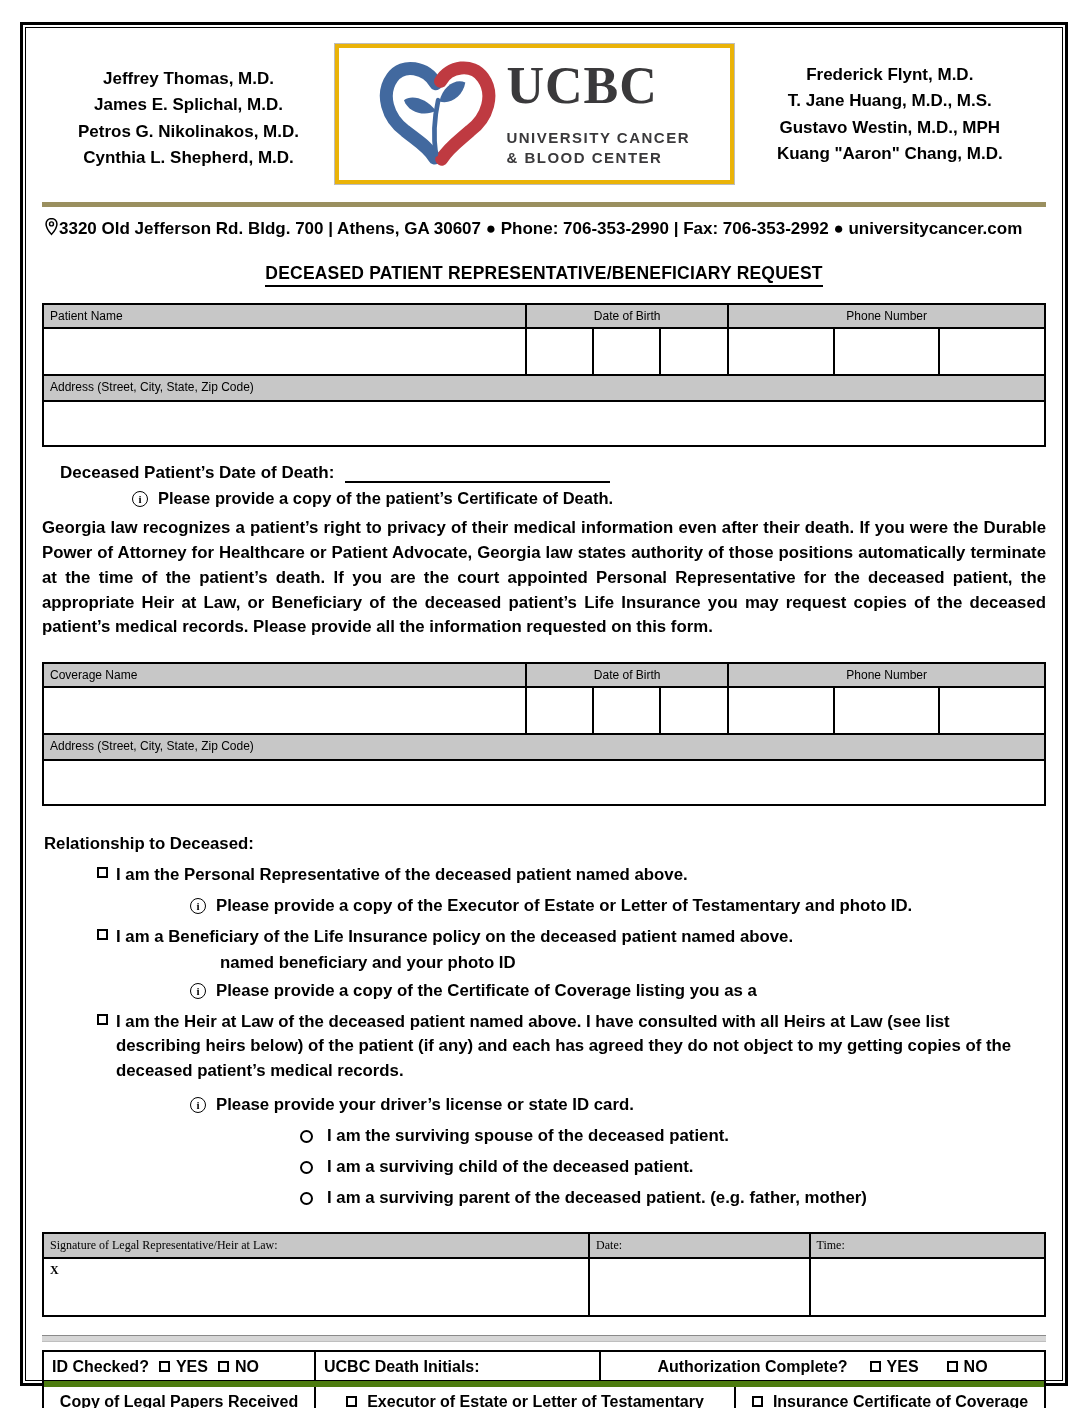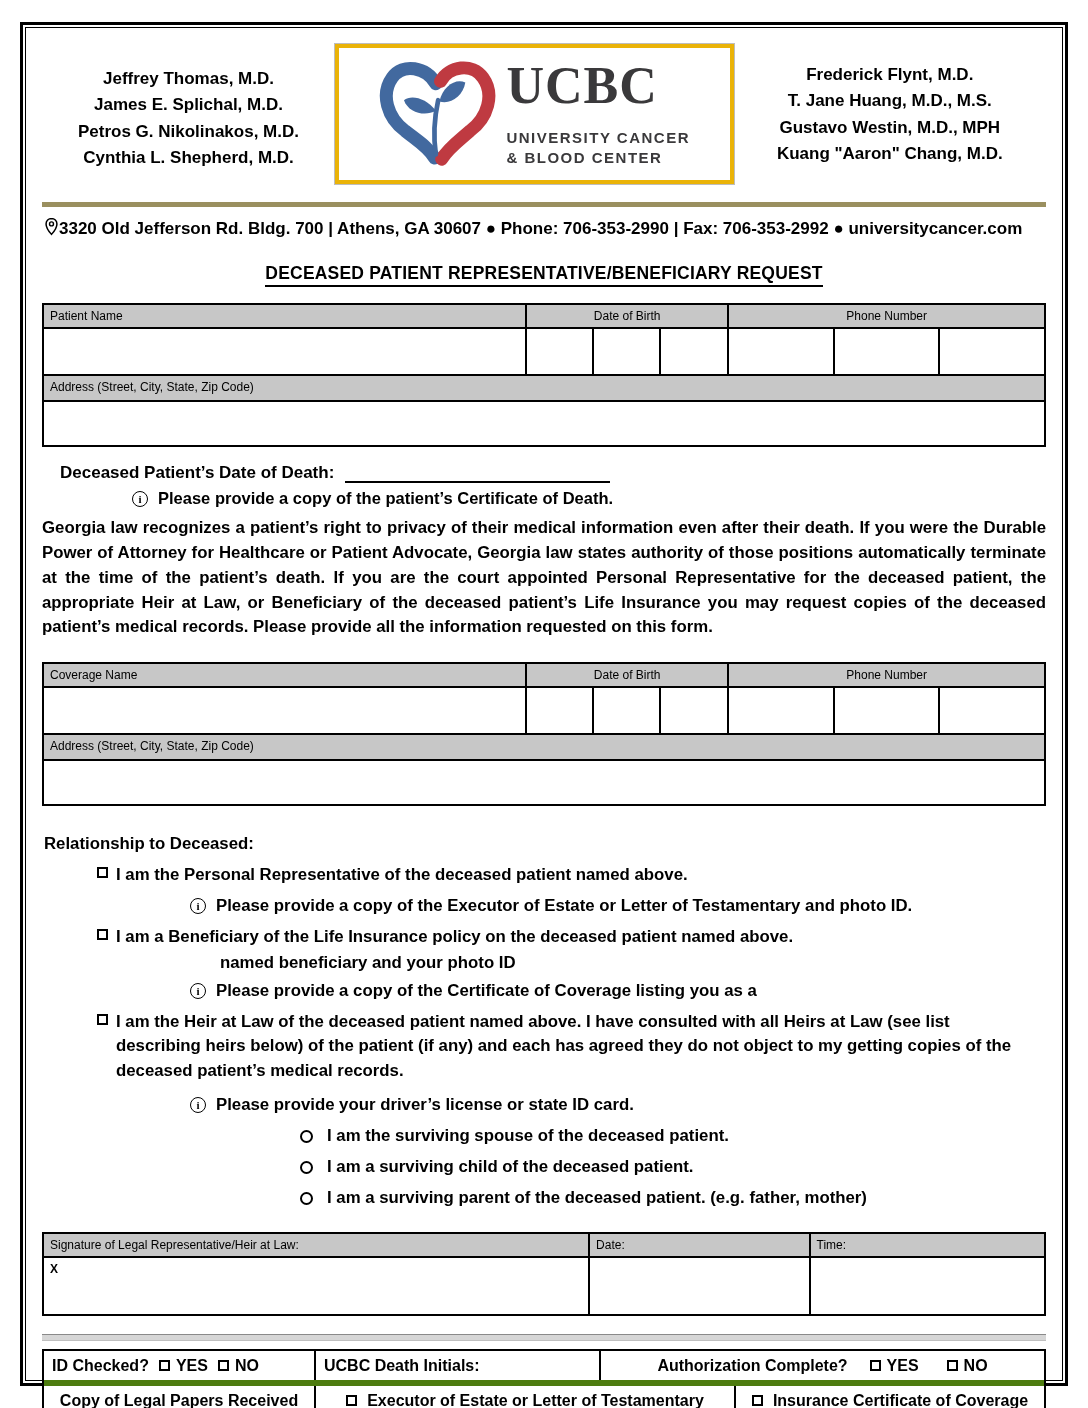--- a/index.html
+++ b/index.html
@@ -55,21 +55,21 @@
   .rel { margin-top:28px; font-size:16.8px; font-weight:700; }
   .rel-label { margin-left:2px; }
   .opt { display:flex; gap:8px; margin:9px 0 0 55px; line-height:1.45; }
   .opt .cb { margin-top:4px; }
   .opt-note { display:flex; align-items:center; gap:10px; margin:8px 0 0 148px; }
   .opt-note2 { margin:4px 0 0 178px; }
   .radio-line { display:flex; align-items:center; gap:14px; margin:11px 0 0 258px; }
   .opt3-text { max-width:905px; }
 
   
-  .sig-table { margin-top:24px; }
+  .sig-table { margin-top:24px;font-family:Liberation Serif, serif; }
   .sig-x { font-size:20px; font-weight:700; padding-top:6px; }
   .row-sig { height:58px; }
 
   
   .gray-bar { height:7px; background:#d6d6d6; border-top:1px solid #8a8a8a; border-bottom:1px solid #bfbfbf; margin-top:18px; }
   .admin { border:2px solid #000; margin-top:8px; font-size:16px; font-weight:700; }
   .admin-row { display:grid; }
   .admin-row.r1 { grid-template-columns:27% 28.5% 44.5%; border-bottom:6px solid #4d7c0f; }
   .admin-row.r2 { grid-template-columns:27% 42% 31%; }
   .admin-cell { padding:4px 8px; min-height:29px; display:flex; align-items:center; gap:10px; }

